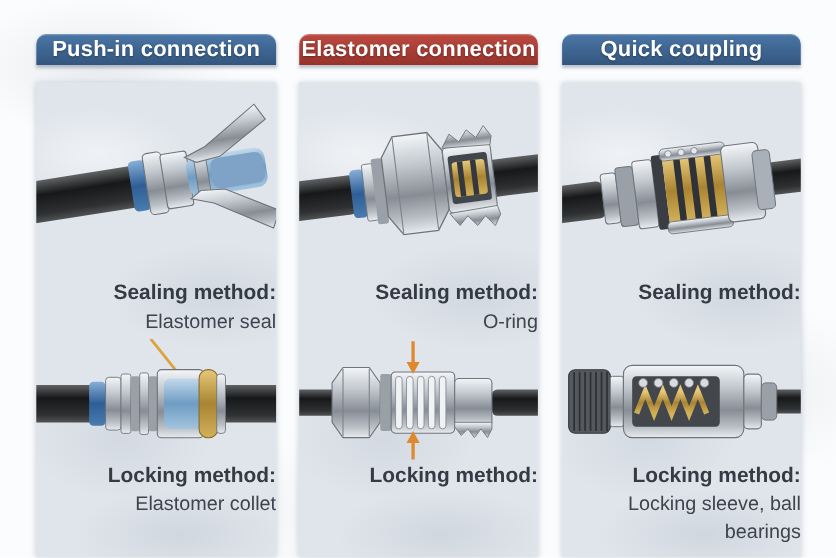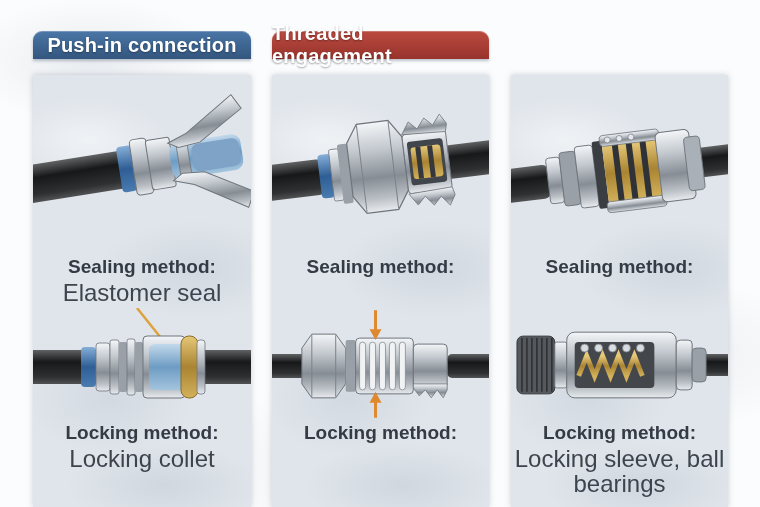--- a/index.html
+++ b/index.html
@@ -39,23 +39,23 @@
       radial-gradient(ellipse 120px 80px at 35% 75%, rgba(172,182,196,0.25), transparent 70%),
       radial-gradient(ellipse 140px 60px at 60% 95%, rgba(172,182,196,0.3), transparent 70%),
       #e0e5eb;
     box-shadow: 0 0 6px rgba(110,122,140,0.35);
   }
 
   .illo-top    { height: 175px; margin-top: 4px; }
   .illo-bottom { height: 112px; }
   .illo-top svg, .illo-bottom svg { display: block; width: 100%; height: 100%; }
 
-  .method-block { height: 54px; text-align: center; }
+  .method-block { height: 54px; text-align: right; }
   .method-label { font-size: 19px; font-weight: bold; color: #343b45; line-height: 26px; }
-  .method-value { font-size: 24px; color: #3d444e; line-height: 25px; }
+  .method-value { font-size: 18px; color: #3d444e; line-height: 25px; }
 </style>
 </head>
 <body>
 
 <div class="canvas">
 
   <svg width="0" height="0" style="position:absolute">
     <defs>
       <linearGradient id="tubeG" x1="0" y1="0" x2="0" y2="1">
         <stop offset="0" stop-color="#606264"></stop>
@@ -127,28 +127,28 @@
           <rect x="102" y="34" width="8" height="50" rx="2" fill="#9aa0a7"></rect>
           <rect x="110" y="28" width="42" height="62" rx="4" fill="url(#metalG)" stroke="#6e747b" stroke-width="1"></rect>
           <rect x="116" y="36" width="44" height="46" rx="6" fill="url(#boreG)"></rect>
           <rect x="148" y="28" width="17" height="62" rx="8" fill="url(#goldG)" stroke="#8a6c28" stroke-width="1"></rect>
           <rect x="164" y="32" width="8" height="54" rx="3" fill="url(#metalG)" stroke="#6e747b" stroke-width="0.8"></rect>
         </svg>
       </div>
 
       <div class="method-block">
         <div class="method-label">Locking method:</div>
-        <div class="method-value">Locking collet</div>
+        <div class="method-value">Elastomer collet</div>
       </div>
     </div>
   </div>
 
   <div class="column col-2">
     <div class="col-header hdr-red">
-      <span>Threaded engagement</span>
+      <span>Elastomer connection</span>
     </div>
     <div class="card-body">
 
       <div class="illo-top">
         <svg viewBox="0 0 218 170">
           <g transform="rotate(-7 109 85)">
             <rect x="-10" y="70" width="62" height="36" rx="7" fill="url(#tubeG)"></rect>
             <rect x="170" y="72" width="60" height="34" rx="7" fill="url(#tubeG)"></rect>
             <rect x="47" y="66" width="13" height="44" rx="4" fill="url(#blueG)"></rect>
             <rect x="59" y="62" width="10" height="52" rx="2" fill="url(#metalG)" stroke="#6e747b" stroke-width="0.8"></rect>
@@ -162,20 +162,21 @@
             <rect x="146" y="70" width="5" height="32" fill="#34383d"></rect>
             <rect x="158" y="70" width="5" height="32" fill="#34383d"></rect>
             <path d="M134,56 L142,44 L150,52 L158,42 L166,50 L174,40 L180,50 L178,58 Z" fill="url(#metalG)" stroke="#6e747b" stroke-width="0.8"></path>
             <path d="M134,116 L142,128 L150,120 L158,130 L166,122 L174,132 L180,122 L178,114 Z" fill="url(#metalG)" stroke="#6e747b" stroke-width="0.8"></path>
           </g>
         </svg>
       </div>
 
       <div class="method-block">
         <div class="method-label">Sealing method:</div>
+        <div class="method-value">O-ring</div>
       </div>
 
       <div class="illo-bottom">
         <svg viewBox="0 0 218 112">
           <rect x="-6" y="46" width="40" height="24" rx="5" fill="url(#tubeG)"></rect>
           <rect x="176" y="46" width="48" height="24" rx="5" fill="url(#tubeG)"></rect>
           <path d="M30,40 L40,26 L64,26 L74,40 L74,76 L64,90 L40,90 L30,76 Z" fill="url(#metalG)" stroke="#6e747b" stroke-width="1"></path>
           <line x1="40" y1="27" x2="40" y2="89" stroke="#7b828a" stroke-width="1"></line>
           <line x1="64" y1="27" x2="64" y2="89" stroke="#7b828a" stroke-width="1"></line>
           <rect x="74" y="32" width="10" height="52" rx="2" fill="#9aa0a7"></rect>
@@ -194,20 +195,23 @@
         </svg>
       </div>
 
       <div class="method-block">
         <div class="method-label">Locking method:</div>
       </div>
     </div>
   </div>
 
   <div class="column col-3">
+    <div class="col-header hdr-blue">
+      <span>Quick coupling</span>
+    </div>
     <div class="card-body">
 
       <div class="illo-top">
         <svg viewBox="0 0 218 170">
           <g transform="rotate(-7 109 85)">
             <rect x="-10" y="74" width="48" height="34" rx="7" fill="url(#tubeG)"></rect>
             <rect x="184" y="76" width="46" height="30" rx="7" fill="url(#tubeG)"></rect>
             <rect x="36" y="68" width="14" height="46" rx="3" fill="url(#metalG)" stroke="#6e747b" stroke-width="0.9"></rect>
             <rect x="50" y="64" width="16" height="54" rx="3" fill="#9aa0a7" stroke="#6e747b" stroke-width="0.9"></rect>
             <rect x="66" y="60" width="18" height="62" rx="3" fill="url(#metalG)" stroke="#6e747b" stroke-width="0.9"></rect>

